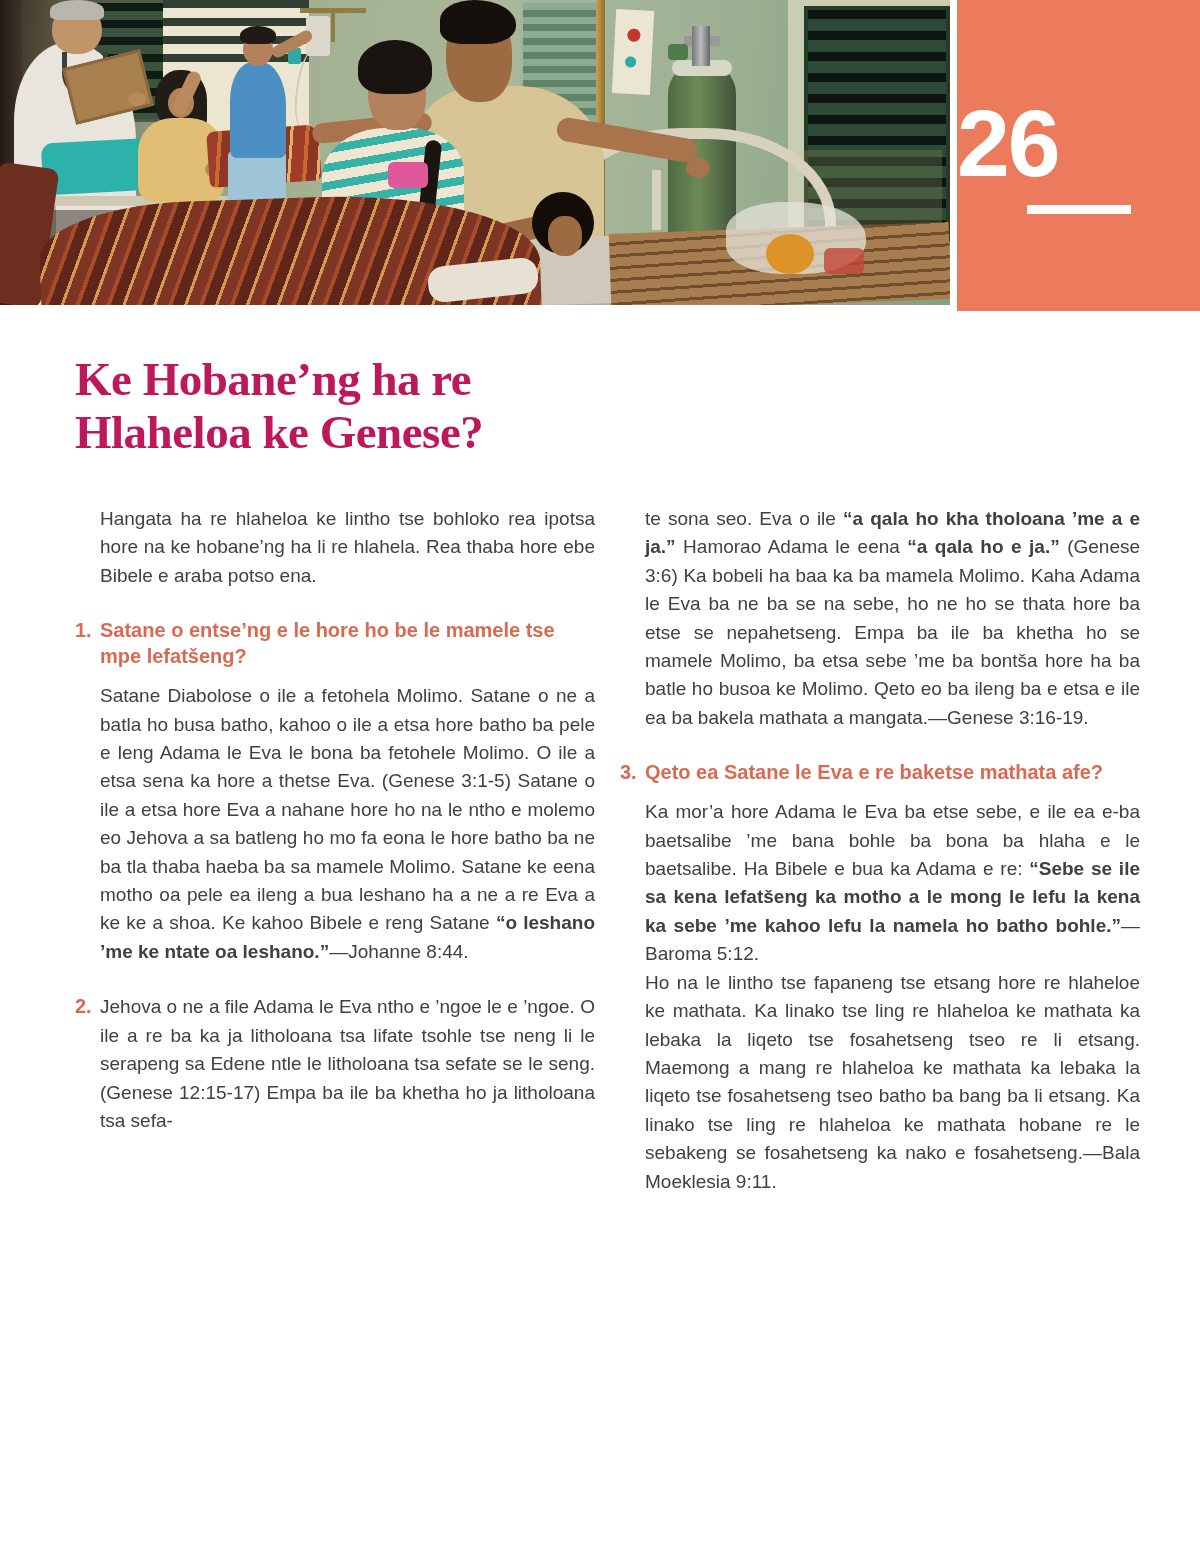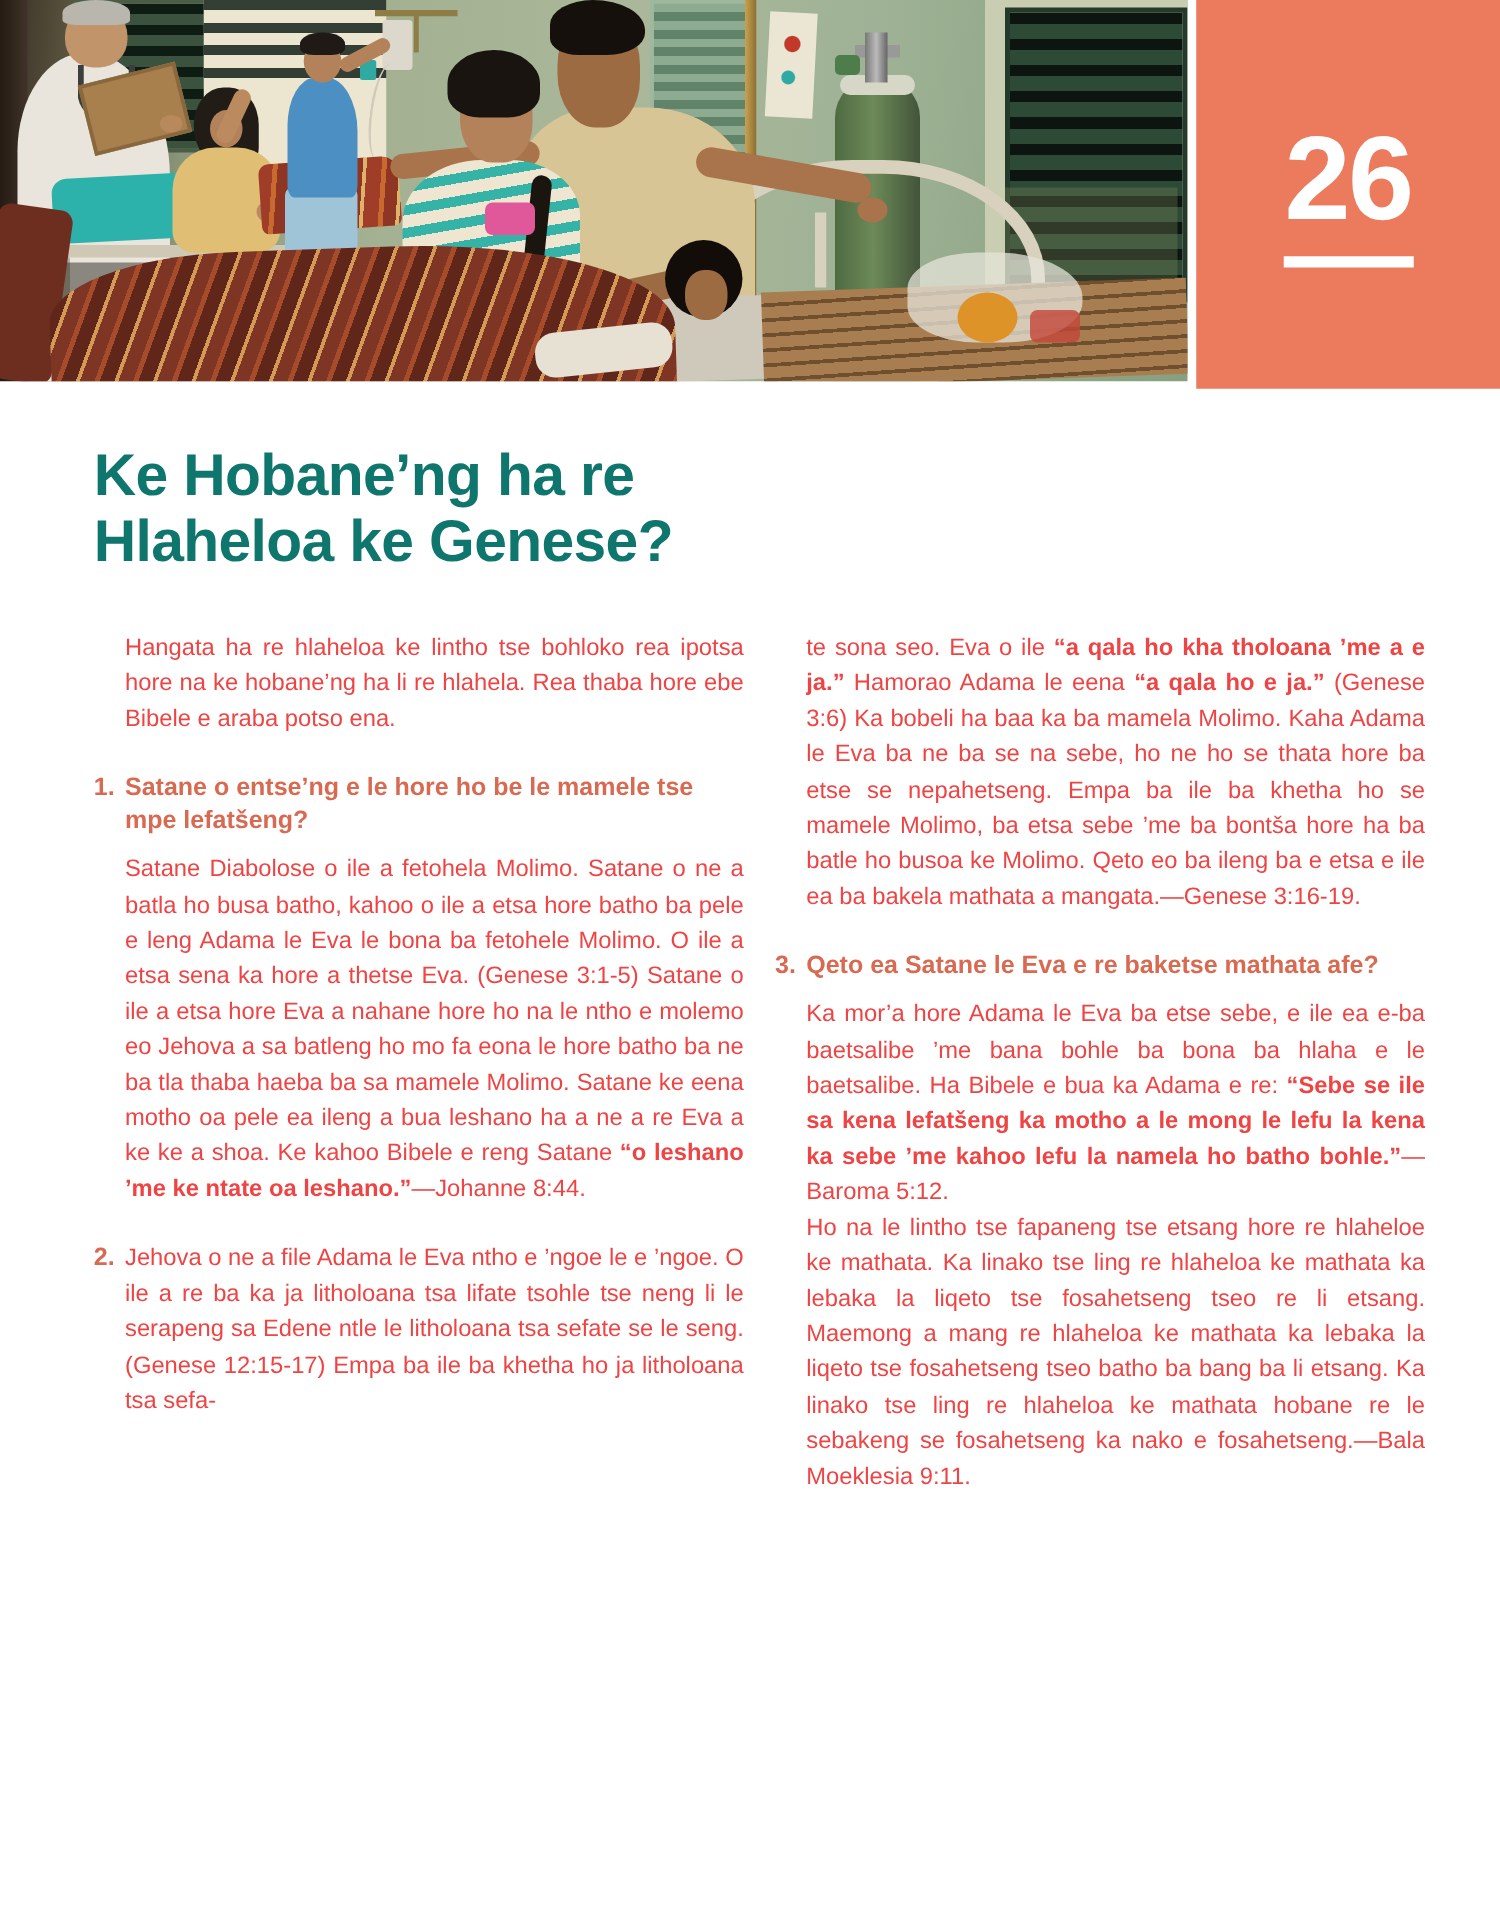--- a/index.html
+++ b/index.html
@@ -115,33 +115,33 @@
     border-radius:40% 50% 45% 40%;}
   .s-fruit{left:766px;top:234px;width:48px;height:40px;background:#dd9328;border-radius:50%;}
   .s-reditem{left:824px;top:248px;width:40px;height:26px;background:#c2463a;border-radius:6px;opacity:.8;}
   .s-bigblanket{left:40px;top:198px;width:500px;height:130px;transform:rotate(-2deg);
     background:repeating-linear-gradient(112deg,#7e3524 0 11px,#a74c2b 11px 15px,#61261a 15px 26px,#d49a55 26px 29px);
     border-radius:30% 45% 0 0 / 40% 55% 0 0;}
   .s-bandage{left:428px;top:262px;width:110px;height:36px;background:#e6e1d2;border-radius:16px;
     transform:rotate(-6deg);}
 
   .badge{position:absolute;left:957px;top:0;width:243px;height:311px;background:var(--accent,#ec7b5d);}
-  .badge-num{margin-top:96px;text-align:center;font-size:95px;line-height:1;font-weight:bold;
+  .badge-num{margin-top:96px;text-align:left;font-size:95px;line-height:1;font-weight:bold;
     color:#ffffff;letter-spacing:-2px;}
   .badge-bar{width:104px;height:9px;background:#ffffff;margin:14px auto 0;}
 
   
-  .title{margin:42px 0 0 75px;font-size:47px;line-height:53px;font-weight:bold;color:#0f766e;
-    letter-spacing:-0.5px;}
+  .title{margin:42px 0 0 75px;font-size:47px;line-height:53px;font-weight:bold;color:#be185d;
+    letter-spacing:-0.5px;font-family:Liberation Serif, serif;}
   .title span{display:block;}
 
   
   .columns{display:flex;gap:25px;margin:46px 58px 0 75px;}
   .col{width:520px;}
-  .body{font-size:19px;line-height:28.4px;text-align:justify;margin:0 0 0 25px;color:#ef4444;}
+  .body{font-size:19px;line-height:28.4px;text-align:justify;margin:0 0 0 25px;color:#404040;}
   .body + .body{margin-top:0;}
   .bold{font-weight:bold;}
   .qhead{position:relative;margin:27px 0 13px 0;padding-left:25px;font-weight:bold;font-size:20px;
     line-height:26px;color:var(--heading,#d96a52);}
   .qnum{position:absolute;left:0;}
   .col > :first-child{margin-top:0;}
 </style>
 </head>
 <body>
 

